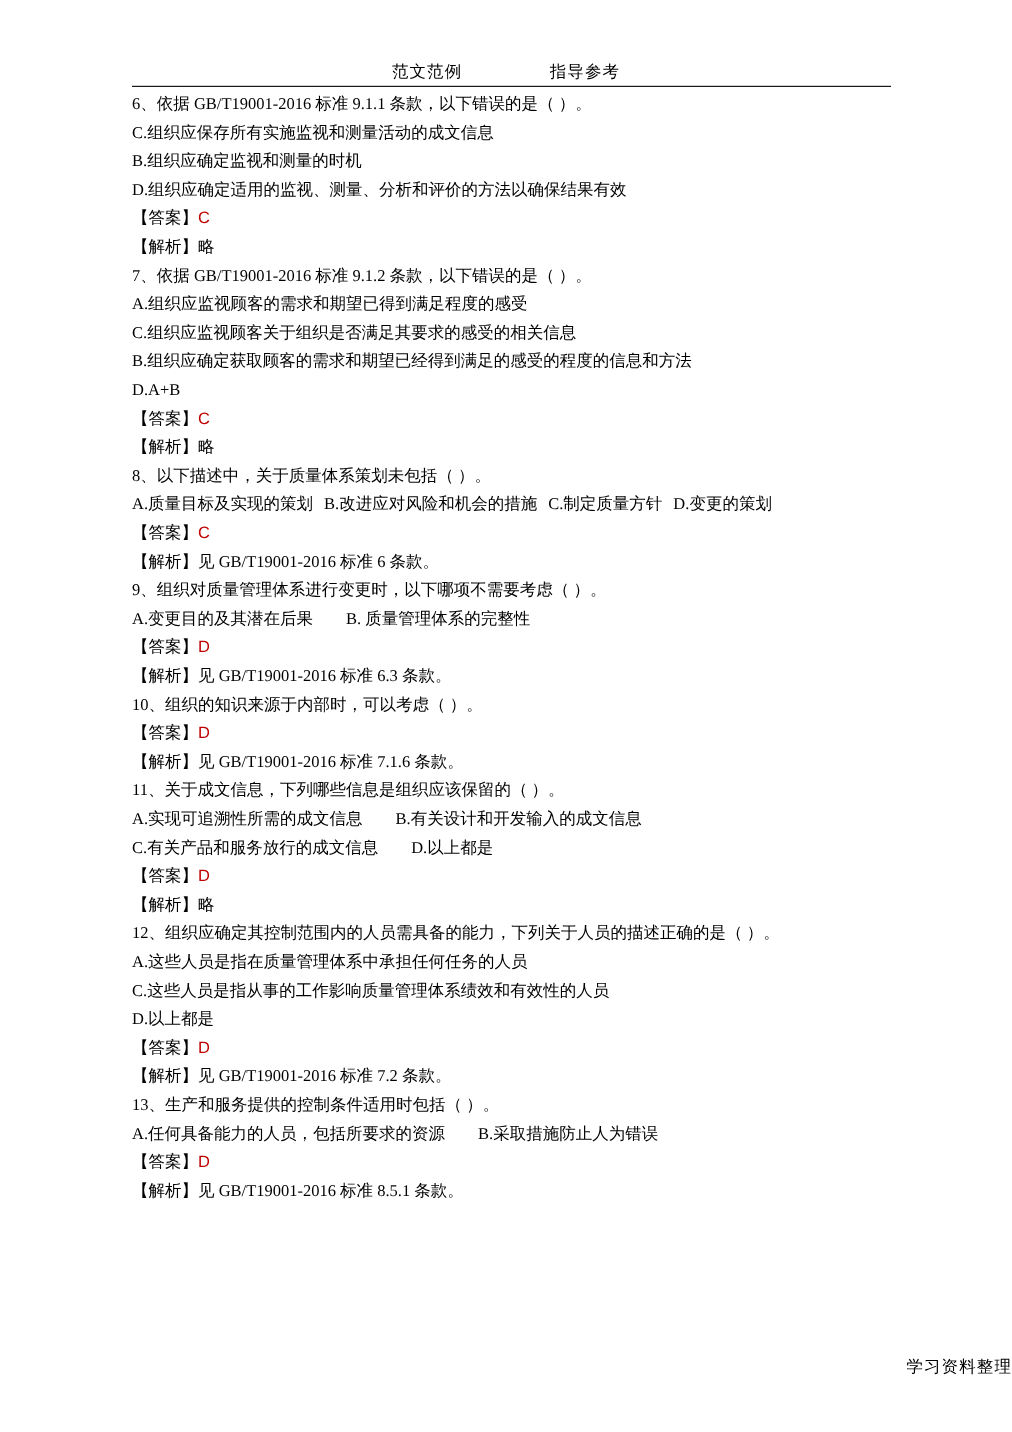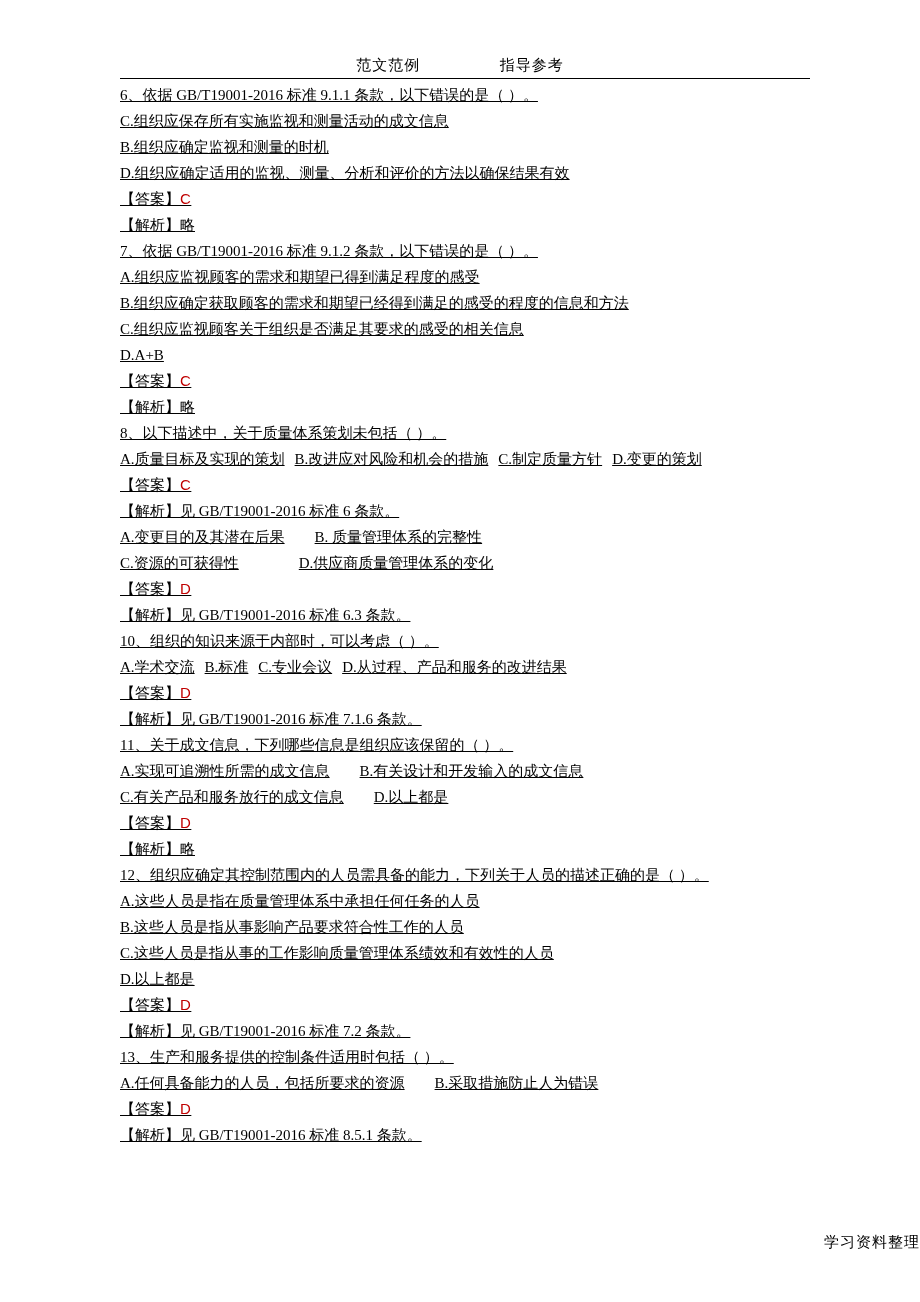--- a/index.html
+++ b/index.html
@@ -7,21 +7,20 @@
     padding: 0;
     background: #fff;
     font-family: "SimSun", "宋体", serif;
   }
   .page {
     width: 920px;
     height: 1302px;
     position: relative;
     box-sizing: border-box;
     padding: 60px 110px 60px 120px;
-    text-decoration: underline;
   }
   .header-line {
     position: absolute;
     top: 78px;
     left: 120px;
     right: 110px;
     border-bottom: 1px solid #000;
   }
   .header-text {
     position: absolute;
@@ -76,55 +75,53 @@
         <div class="line">6、依据 GB/T19001-2016 标准 9.1.1 条款，以下错误的是（ ）。</div>
         <div class="line">C.组织应保存所有实施监视和测量活动的成文信息</div>
         <div class="line">B.组织应确定监视和测量的时机</div>
         <div class="line">D.组织应确定适用的监视、测量、分析和评价的方法以确保结果有效</div>
         <div class="line"><span class="ans-label">【答案】</span><span class="ans-val">C</span></div>
         <div class="line"><span>【解析】</span><span>略</span></div>
       </div>
       <div class="q-block">
         <div class="line">7、依据 GB/T19001-2016 标准 9.1.2 条款，以下错误的是（ ）。</div>
         <div class="line">A.组织应监视顾客的需求和期望已得到满足程度的感受</div>
+        <div class="line">C.组织应监视顾客关于组织是否满足其要求的感受的相关信息</div>
         <div class="line">B.组织应确定获取顾客的需求和期望已经得到满足的感受的程度的信息和方法</div>
-        <div class="line">C.组织应监视顾客关于组织是否满足其要求的感受的相关信息</div>
         <div class="line">D.A+B</div>
         <div class="line"><span class="ans-label">【答案】</span><span class="ans-val">C</span></div>
         <div class="line"><span>【解析】</span><span>略</span></div>
       </div>
       <div class="q-block">
         <div class="line">8、以下描述中，关于质量体系策划未包括（ ）。</div>
         <div class="line opt-group"><span class="opt">A.质量目标及实现的策划</span><span class="opt-sep"></span><span class="opt">B.改进应对风险和机会的措施</span><span class="opt-sep"></span><span class="opt">C.制定质量方针</span><span class="opt-sep"></span><span class="opt">D.变更的策划</span></div>
         <div class="line"><span class="ans-label">【答案】</span><span class="ans-val">C</span></div>
         <div class="line"><span>【解析】</span><span>见 GB/T19001-2016 标准 6 条款。</span></div>
       </div>
       <div class="q-block">
+        <div class="line">9、组织对质量管理体系进行变更时，以下哪项不需要考虑（ ）。</div>
         <div class="line opt-group"><span class="opt">A.变更目的及其潜在后果</span><span class="opt-sep" style="display: inline-block; width: 30px;"></span><span class="opt">B. 质量管理体系的完整性</span></div>
-        <div class="line opt-group"><span class="opt">C.资源的可获得性</span><span class="opt-sep" style="display: inline-block; width: 60px;"></span><span class="opt">D.供应商质量管理体系的变化</span></div>
         <div class="line"><span class="ans-label">【答案】</span><span class="ans-val">D</span></div>
         <div class="line"><span>【解析】</span><span>见 GB/T19001-2016 标准 6.3 条款。</span></div>
       </div>
       <div class="q-block">
         <div class="line">10、组织的知识来源于内部时，可以考虑（ ）。</div>
-        <div class="line opt-group"><span class="opt">A.学术交流</span><span class="opt-sep"></span><span class="opt">B.标准</span><span class="opt-sep"></span><span class="opt">C.专业会议</span><span class="opt-sep"></span><span class="opt">D.从过程、产品和服务的改进结果</span></div>
         <div class="line"><span class="ans-label">【答案】</span><span class="ans-val">D</span></div>
         <div class="line"><span>【解析】</span><span>见 GB/T19001-2016 标准 7.1.6 条款。</span></div>
       </div>
       <div class="q-block">
         <div class="line">11、关于成文信息，下列哪些信息是组织应该保留的（ ）。</div>
         <div class="line opt-group"><span class="opt">A.实现可追溯性所需的成文信息</span><span class="opt-sep" style="display: inline-block; width: 30px;"></span><span class="opt">B.有关设计和开发输入的成文信息</span></div>
         <div class="line opt-group"><span class="opt">C.有关产品和服务放行的成文信息</span><span class="opt-sep" style="display: inline-block; width: 30px;"></span><span class="opt">D.以上都是</span></div>
         <div class="line"><span class="ans-label">【答案】</span><span class="ans-val">D</span></div>
         <div class="line"><span>【解析】</span><span>略</span></div>
       </div>
       <div class="q-block">
         <div class="line">12、组织应确定其控制范围内的人员需具备的能力，下列关于人员的描述正确的是（ ）。</div>
         <div class="line">A.这些人员是指在质量管理体系中承担任何任务的人员</div>
-        <div class="line">B.这些人员是指从事影响产品要求符合性工作的人员</div>
         <div class="line">C.这些人员是指从事的工作影响质量管理体系绩效和有效性的人员</div>
         <div class="line">D.以上都是</div>
         <div class="line"><span class="ans-label">【答案】</span><span class="ans-val">D</span></div>
         <div class="line"><span>【解析】</span><span>见 GB/T19001-2016 标准 7.2 条款。</span></div>
       </div>
       <div class="q-block">
         <div class="line">13、生产和服务提供的控制条件适用时包括（ ）。</div>
         <div class="line opt-group"><span class="opt">A.任何具备能力的人员，包括所要求的资源</span><span class="opt-sep" style="display: inline-block; width: 30px;"></span><span class="opt">B.采取措施防止人为错误</span></div>
         <div class="line"><span class="ans-label">【答案】</span><span class="ans-val">D</span></div>
         <div class="line"><span>【解析】</span><span>见 GB/T19001-2016 标准 8.5.1 条款。</span></div>

